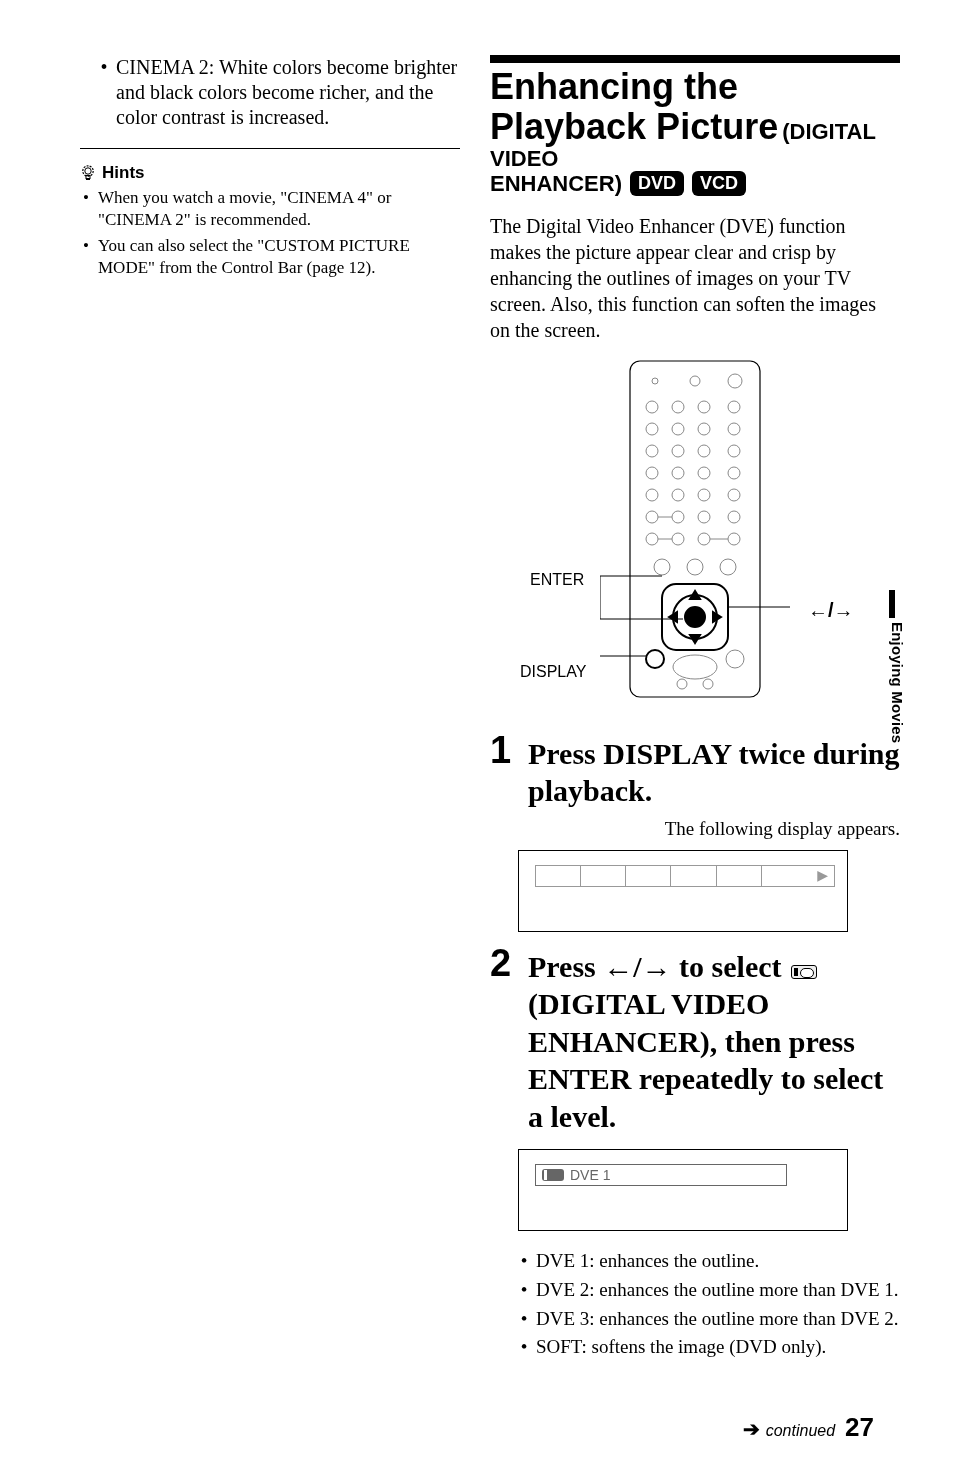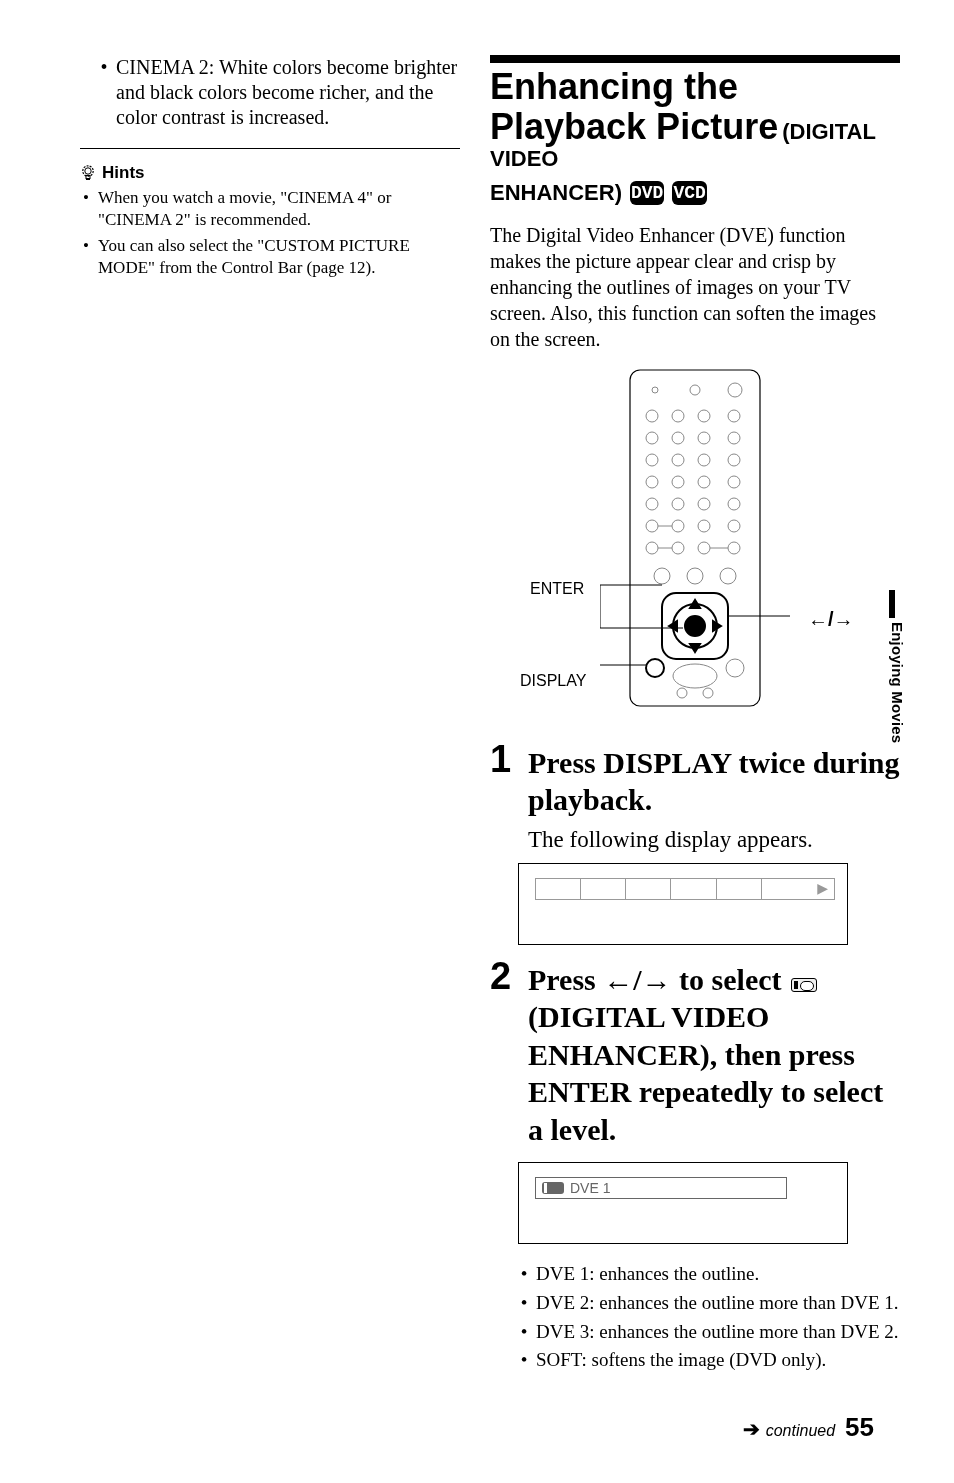--- a/index.html
+++ b/index.html
@@ -34,41 +34,40 @@
   .h1-sub {
     font-family: Arial, Helvetica, sans-serif;
     font-weight: 800;
     font-size: 22px;
     line-height: 1.15;
   }
   .badge {
     display: inline-block;
     background: #000;
     color: #fff;
-    font-family: Liberation Mono, monospace;
+    font-family: Liberation Sans, sans-serif;
     font-weight: 800;
     font-size: 18px;
-    padding: 2px 1px;
+    padding: 2px 8px;
     border-radius: 6px;
     vertical-align: 2px;
     margin-left: 4px;
-    margin-top: 10px;
   }
   .body-para { font-size: 20px; line-height: 1.3; margin-top: 16px; }
   .remote-wrap { position: relative; width: 100%; height: 360px; margin-top: 16px; }
   .remote-svg { position: absolute; left: 110px; top: 0; }
   .remote-label { position: absolute; font-family: Arial, Helvetica, sans-serif; font-size: 16px; }
   .remote-label.enter { left: 40px; top: 212px; }
   .remote-label.display { left: 30px; top: 304px; }
   .remote-label.arrows { left: 318px; top: 240px; font-weight: bold; font-size: 20px; }
   .step { display: flex; gap: 10px; margin-top: 12px; }
   .step-num { font-family: Arial, Helvetica, sans-serif; font-weight: 800; font-size: 38px; line-height: 1; width: 28px; flex-shrink: 0; }
   .step-body { flex: 1; padding-top: 4px; }
   .step-head { font-family: Liberation Serif, serif; font-weight: bold; font-size: 30px; line-height: 1.25; }
-  .step-sub { font-size: 23px; margin-top: 8px; }
+  .step-sub { font-size: 19px; margin-top: 8px; text-align: right; }
   .inline-icon {
     display: inline-block;
     width: 26px; height: 14px;
     border: 1px solid #000;
     border-radius: 3px;
     background: #eee;
     vertical-align: -2px;
     margin: 0 2px;
     position: relative;
   }
@@ -338,14 +337,14 @@
 <div class="side-tab">
   <div>
     <div class="stripe"></div>
     <div class="label">Enjoying Movies</div>
   </div>
 </div>
 
 <div class="footer">
   <span class="arrow">➔</span>
   <span class="cont">continued</span>
-  <span class="pg">55</span>
+  <span class="pg">27</span>
 </div>
 
 </body></html>

